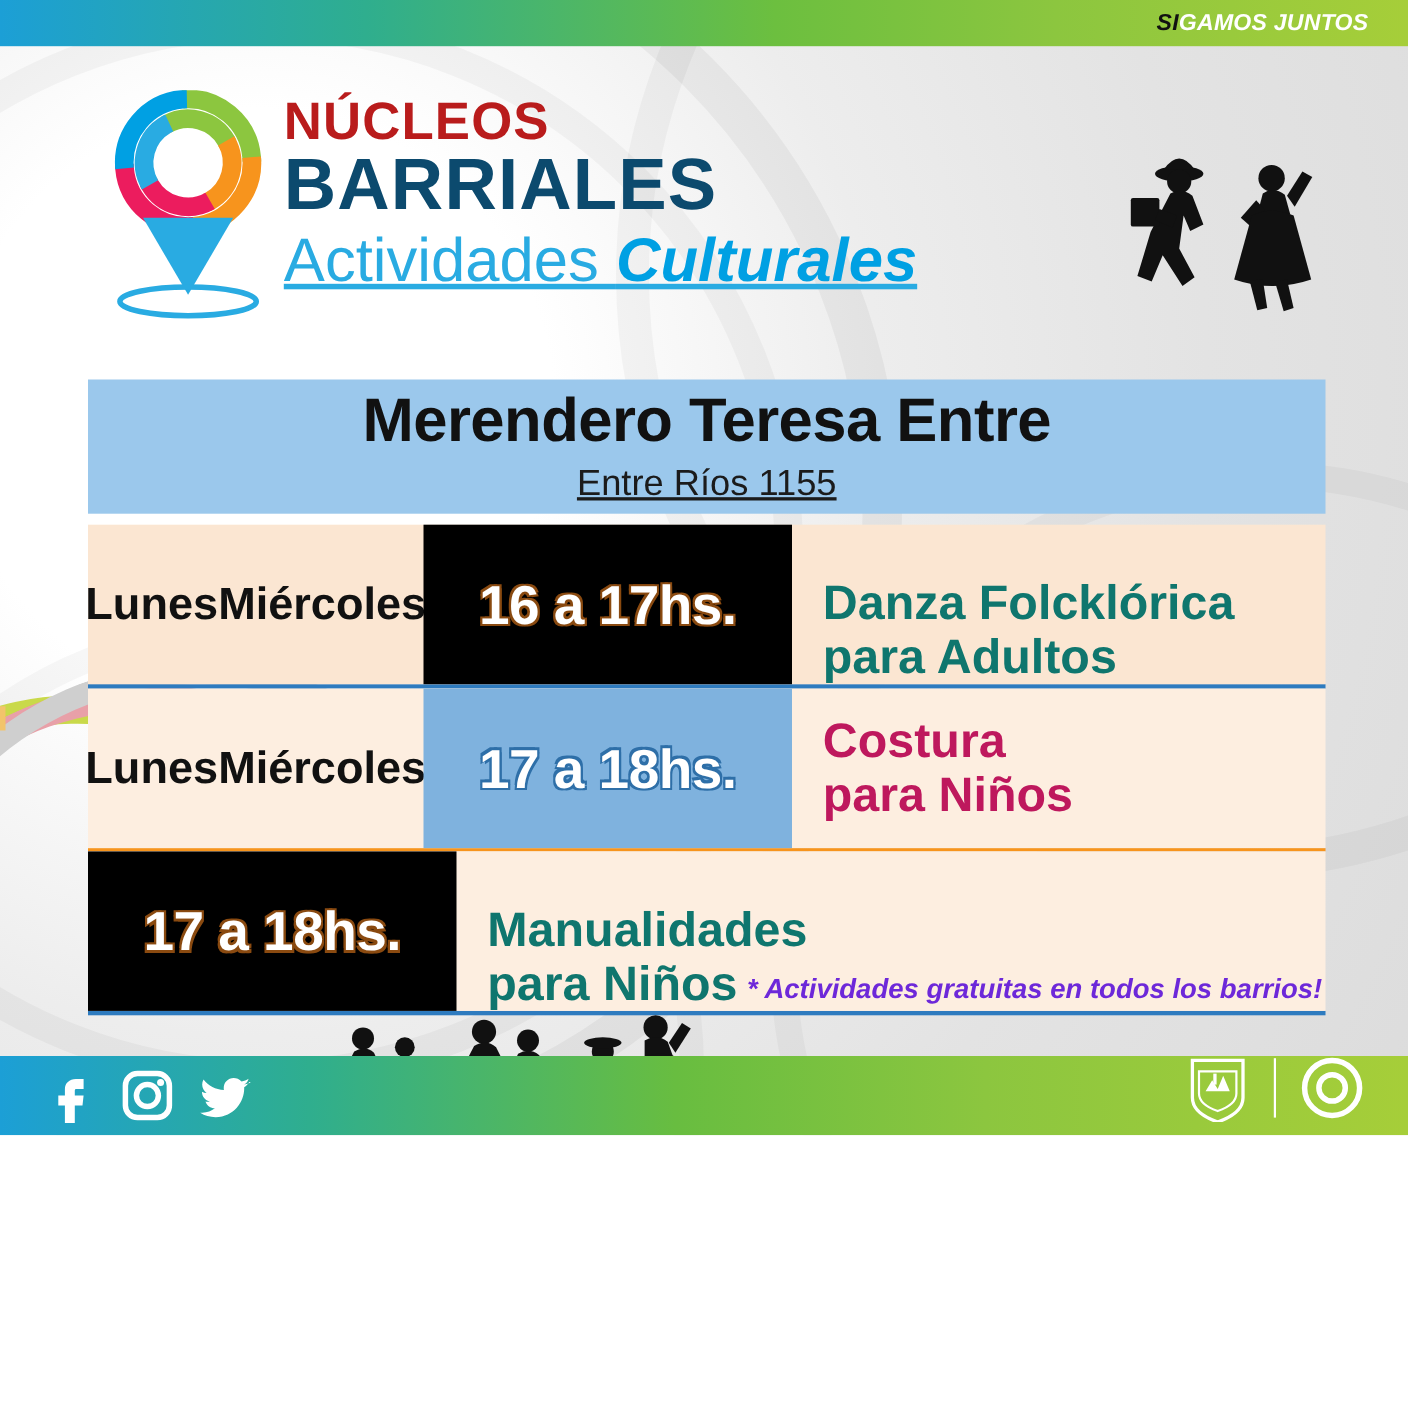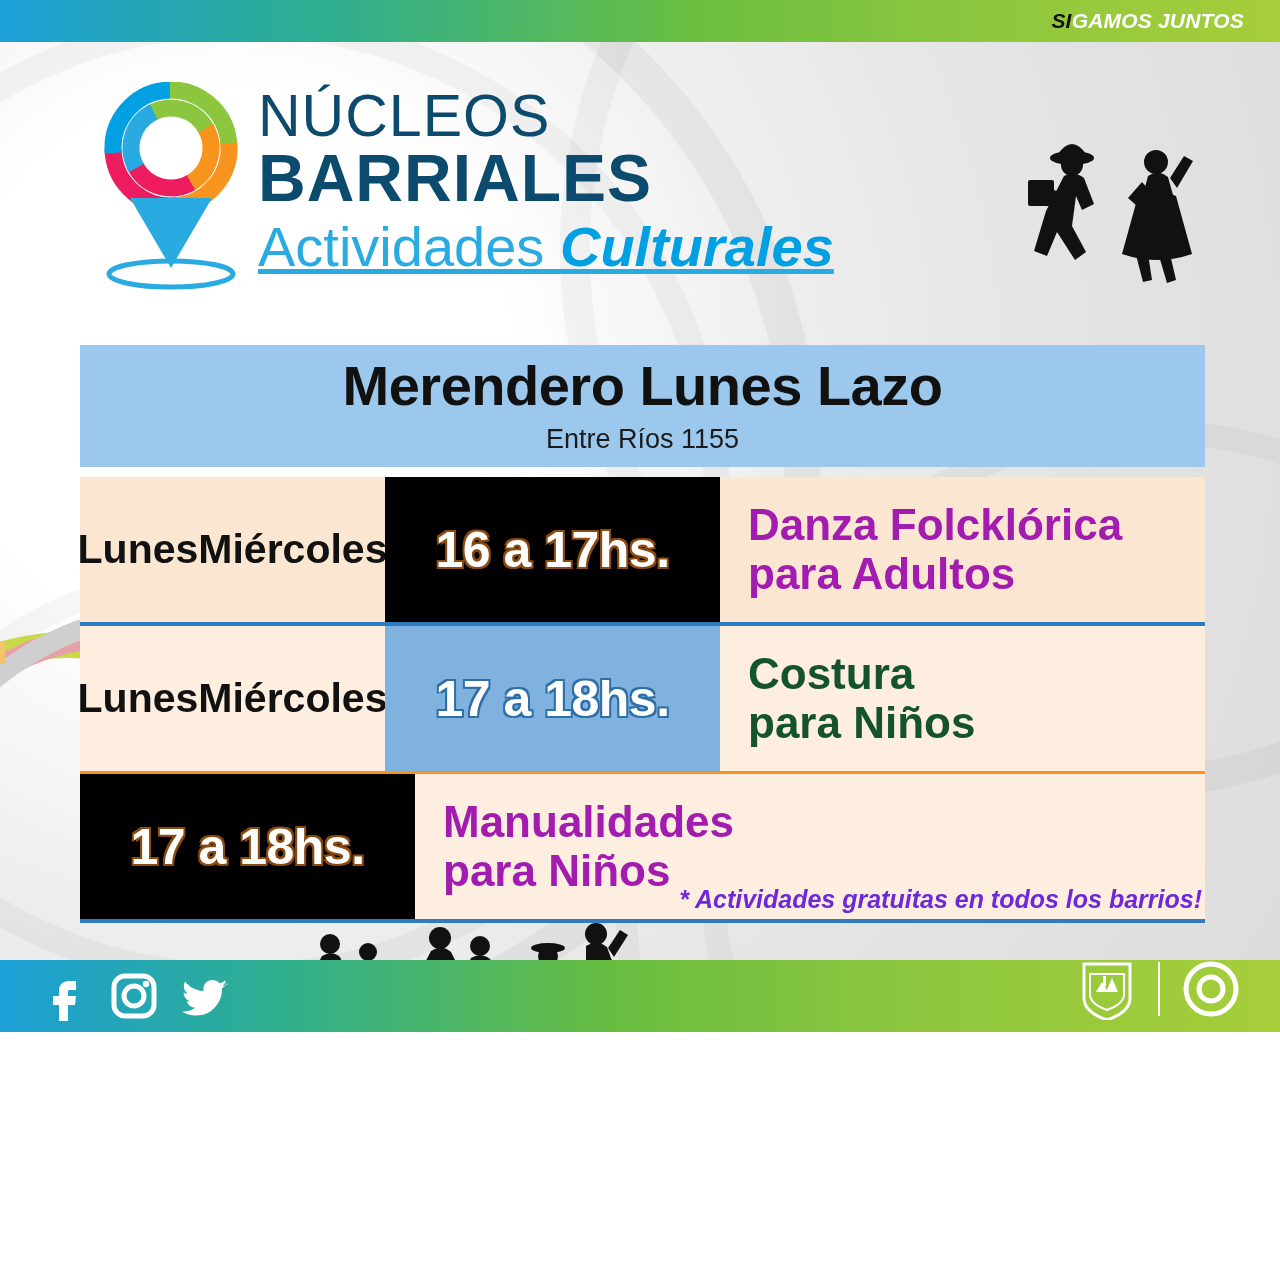--- a/index.html
+++ b/index.html
@@ -63,21 +63,21 @@
     border-style: solid;
   }
 
   
   .header { position: absolute; top: 60px; left: 0; width: 1280px; height: 260px; }
 
   .logo-mark { position: absolute; left: 86px; top: 22px; width: 170px; height: 215px; }
 
   .brand { position: absolute; left: 258px; top: 28px; }
   .brand-nucleos {
-    font-size: 59px; font-weight: normal; color: #0c4a6e;
+    font-size: 48px; font-weight: bold; color: #b91c1c;
     letter-spacing: 1px; line-height: 0.96;
   }
   .brand-barriales {
     font-size: 66px; font-weight: bold; color: #0c4a6e;
     letter-spacing: 1px; line-height: 1;
   }
   .brand-sub {
     margin-top: 8px;
     font-size: 56px; line-height: 1;
     color: #29ABE2; font-weight: normal;
@@ -95,21 +95,21 @@
     background: #9BC8EC;
     display: flex; flex-direction: column;
     align-items: center; justify-content: center;
   }
   .place-title {
     font-size: 56px; font-weight: bold; color: #111111;
     letter-spacing: -0.5px; line-height: 1;
   }
   .place-address {
     margin-top: 10px;
-    font-size: 27px; color: #1b1b1b; font-weight: normal;
+    font-size: 33px; color: #1b1b1b; font-weight: normal; text-decoration: underline;
   }
 
   
   .schedule { position: absolute; left: 80px; top: 477px; width: 1125px; }
   .row {
     position: relative;
     display: flex; align-items: stretch;
     height: 145px;
     background: #FBE6D2;
   }
@@ -141,22 +141,22 @@
       -2px -2px 0 #2E6FA8, 2px -2px 0 #2E6FA8,
       -2px 2px 0 #2E6FA8, 2px 2px 0 #2E6FA8;
   }
   .activity {
     flex: 1;
     display: flex; flex-direction: column;
     justify-content: center;
     padding-left: 28px;
     font-size: 44px; font-weight: bold; line-height: 1.1;
   }
-  .activity.orange { color: #a21caf; }
-  .activity.blue { color: #14532d; }
+  .activity.orange { color: #0f766e; justify-content: flex-end; }
+  .activity.blue { color: #be185d; }
 
   
   .footnote {
     position: absolute; right: 78px; bottom: 118px;
     font-size: 25px; font-weight: bold; font-style: italic;
     color: #6d28d9; white-space: nowrap;
   }
 
   
   .social {
@@ -243,21 +243,21 @@
         <path d="M160 58 l14 -22 9 5 -16 27 z"></path>
         <path d="M132 62 l-14 16 8 7 14 -14 z"></path>
         <path d="M128 76 q18 -9 38 0 l16 58 q-35 12 -70 0 z"></path>
         <path d="M138 134 l4 26 -9 2 -7 -27z"></path>
         <path d="M160 134 l6 26 -9 3 -8 -27z"></path>
       </svg>
     </div>
   </div>
 
   <div class="place-banner">
-    <div class="place-title">Merendero Lunes Lazo</div>
+    <div class="place-title">Merendero Teresa Entre</div>
     <div class="place-address">Entre Ríos 1155</div>
   </div>
 
   <div class="schedule">
 
     <div class="row">
       <div class="days">
         <span>Lunes</span>
         <span>Miércoles</span>
       </div>

